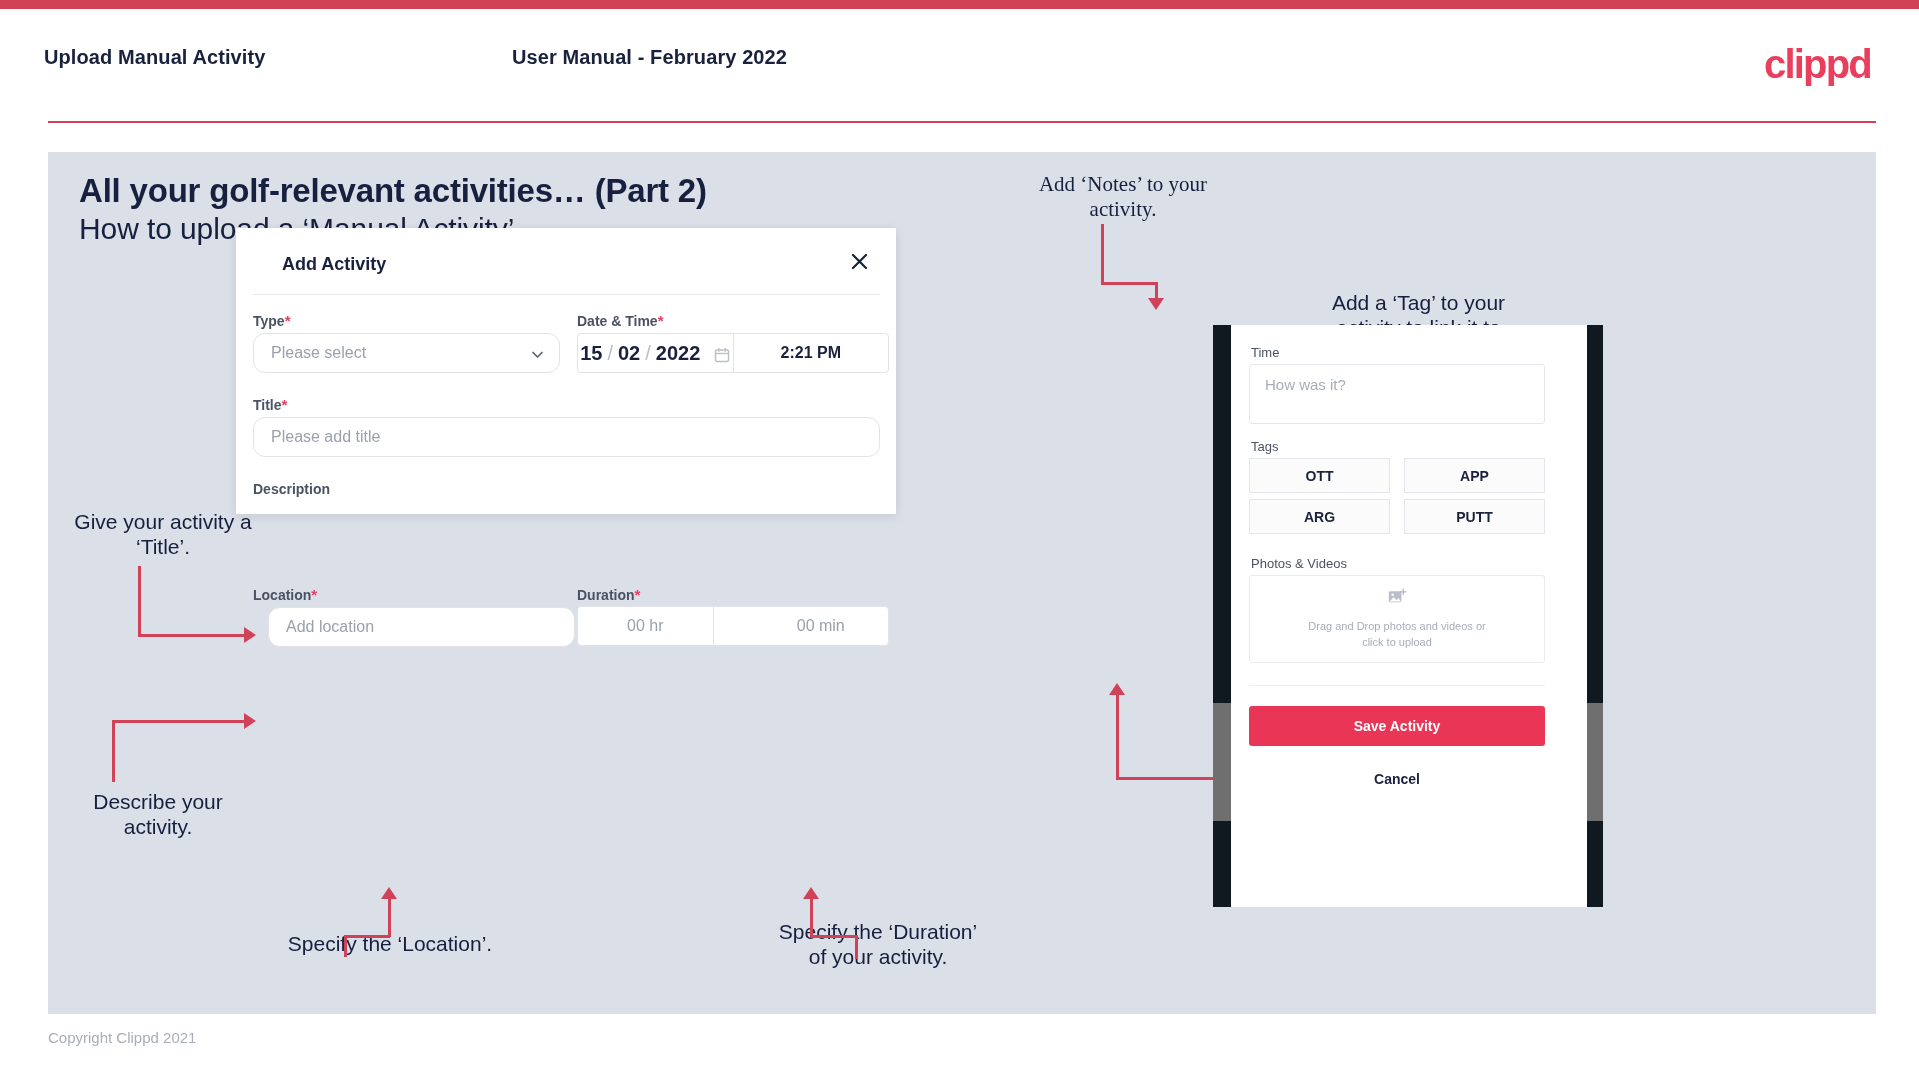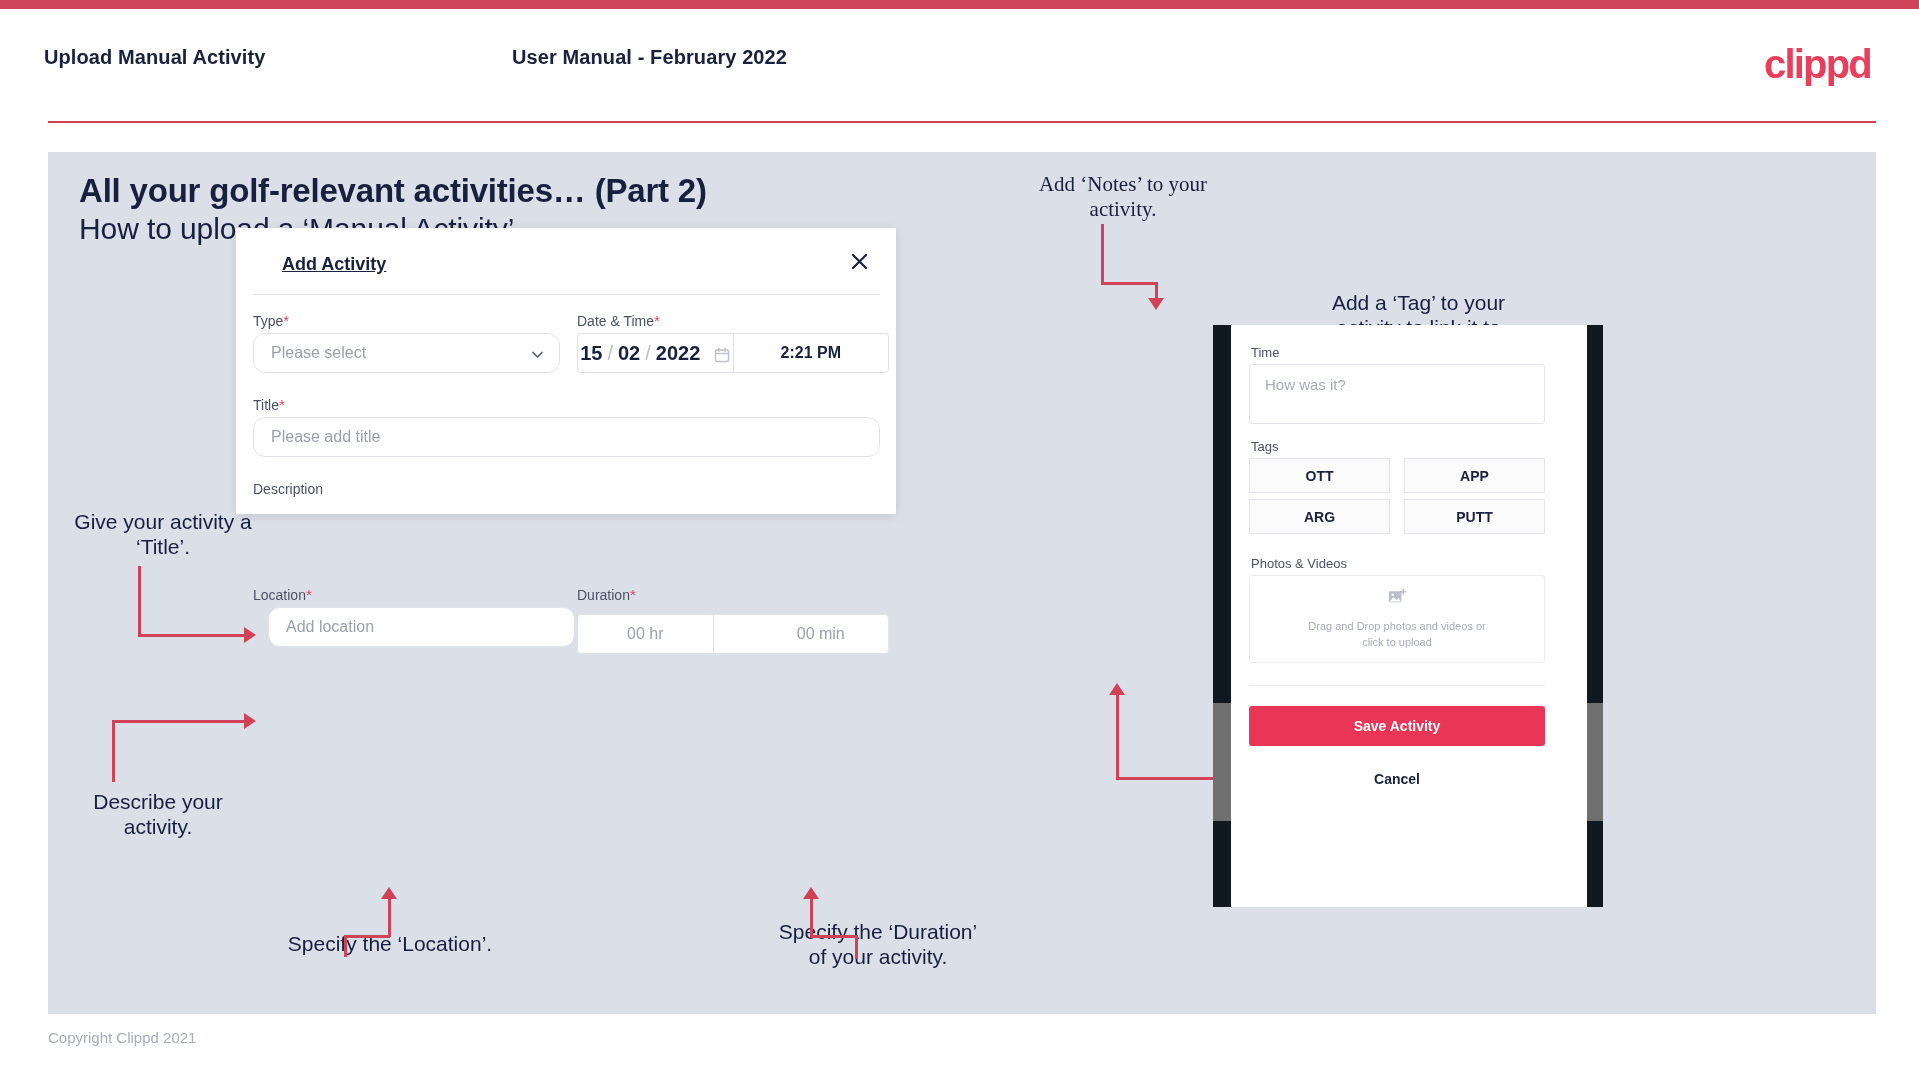--- a/index.html
+++ b/index.html
@@ -80,34 +80,34 @@
     border-top: 8px solid transparent; border-bottom: 8px solid transparent;
     border-right: 12px solid #cf4257;
   }
 
   .mdl {
     position: absolute; left: 236px; top: 228px; width: 660px; height: 286px;
     background: #ffffff; box-shadow: 0 2px 10px rgba(0,0,0,.10);
   }
   .mdl-title {
     position: absolute; left: 46px; top: 26px;
-    font-size: 18px; font-weight: 700; color: #19213d; text-decoration: underline;
+    font-size: 18px; font-weight: 700; color: #19213d;
   }
   .mdl-close {
     position: absolute; right: 22px; top: 18px;
     width: 30px; height: 30px; display: flex; align-items: center;
     justify-content: center; color: #19213d; font-size: 24px; font-weight: 400;
     cursor: pointer; line-height: 1;
   }
   .mdl-divider {
     position: absolute; left: 17px; top: 66px; width: 627px; height: 1px;
     background: #e7e9ee;
   }
 
-  .fl { position: absolute; font-size: 14px; color: #4b5263; }
+  .fl { position: absolute; font-size: 14px; color: #4b5263; font-weight: bold; }
   .fl .req { color: #e93e5c; font-size: 15px; }
 
   .fld {
     position: absolute; background: #fff; border: 1px solid #e1e3e9;
     border-radius: 12px; display: flex; align-items: center;
     font-size: 16px; color: #9aa0ac;
   }
   .fld .pad { padding-left: 17px; }
 
   .sel-caret {
@@ -368,21 +368,21 @@
     <div class="fl" style="left:17px; top:358px;">
       <span>Location</span><span class="req">*</span>
     </div>
     <div class="fld" style="left:32px; top:379px; width:307px; height:40px;">
       <span class="pad">Add location</span>
     </div>
 
     <div class="fl" style="left:341px; top:358px;">
       <span>Duration</span><span class="req">*</span>
     </div>
-    <div class="dur-row" style="left:341px; top:386px; width:312px; height:40px;gap:40px;">
+    <div class="dur-row" style="left:341px; top:378px; width:312px; height:40px;gap:40px;">
       <div class="dur-cell first">
         <span>00 hr</span>
       </div>
       <div class="dur-cell">
         <span>00 min</span>
       </div>
     </div>
   </div>
 
   <div class="phone">

